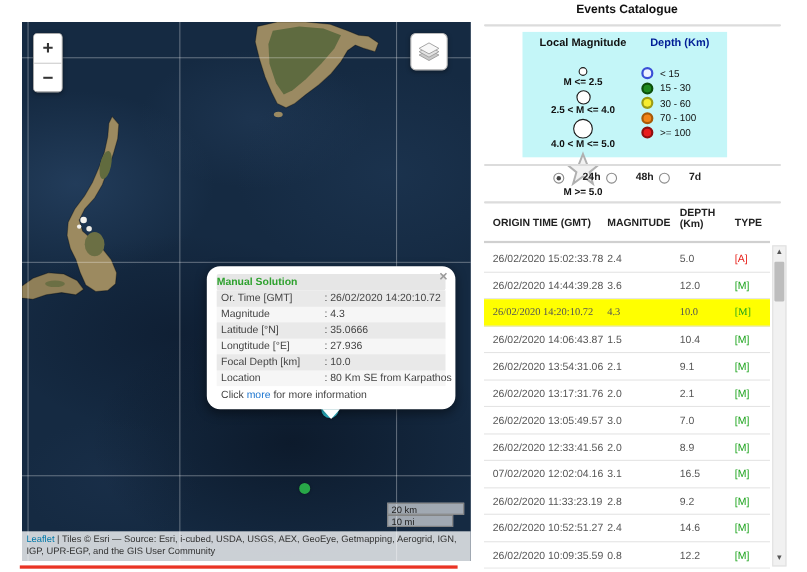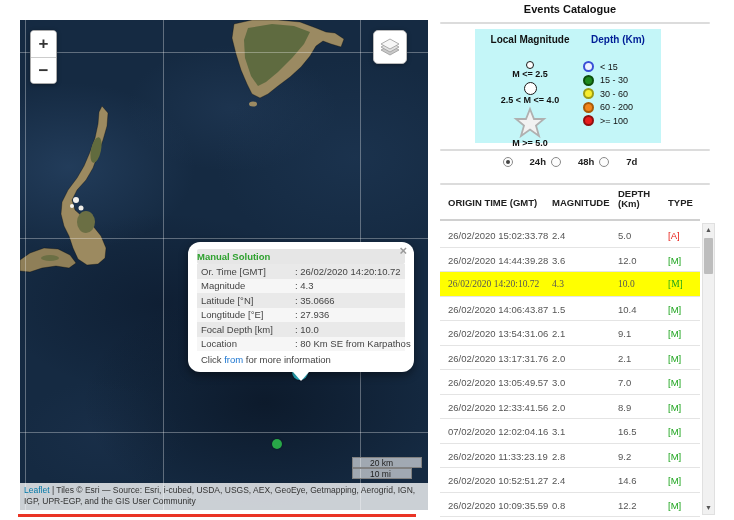--- a/index.html
+++ b/index.html
@@ -38,21 +38,21 @@
   .popup-title { text-align:left; font-weight:bold; background:#e6e6e6; padding:2px 0; border-radius:2px; }
   .popup-row { display:flex; padding:1.5px 4px; line-height:11.5px; }
   .popup-row:nth-child(even) { background:#f6f6f6; }
   .popup-row:nth-child(odd) { background:#e9e9e9; }
   .popup-label { width:94px; flex:none; }
   .popup-value { flex:1; white-space:nowrap; }
   .popup-footer { padding:3px 4px 1px 4px; }
   .popup-link { color:#1b75d0; cursor:pointer; }
   .popup-close { position:absolute; top:2px; right:7px; font-size:13px; font-weight:bold; color:#9a9a9a; cursor:pointer; line-height:13px; }
 
-  .scalebar { position:absolute; left:332px; background:rgba(255,255,255,.6); border:1px solid #818181; font-size:8.5px; color:#222; padding:0 17px; line-height:10px; }
+  .scalebar { position:absolute; left:332px; background:rgba(255,255,255,.6); border:1px solid #818181; font-size:8.5px; color:#222; padding:0 3px; line-height:10px; }
   .scale-km { top:437px; width:70px; height:11px; }
   .scale-mi { top:448px; width:60px; height:11px; }
 
   .attribution { position:absolute; left:0; right:0; bottom:0; background:rgba(255,255,255,.78); font-size:8.5px; color:#333; padding:2px 4px 3px 4px; line-height:11px; }
   .attr-link { color:#0078A8; cursor:pointer; }
 
   .redline { position:absolute; left:18px; top:514px; width:398px; height:3px; background:#ea3425; }
 
   
   .panel { position:absolute; left:440px; top:0; width:274px; height:520px; }
@@ -160,21 +160,21 @@
         <div class="popup-row">
           <span class="popup-label">Focal Depth [km]</span>
           <span class="popup-value">: 10.0</span>
         </div>
         <div class="popup-row">
           <span class="popup-label">Location</span>
           <span class="popup-value">: 80 Km SE from Karpathos</span>
         </div>
       </div>
     <div class="popup-footer">
-      <span>Click </span><span class="popup-link">from</span><span> for more information</span>
+      <span>Click </span><span class="popup-link">more</span><span> for more information</span>
     </div>
   </div>
 
   <div class="scalebar scale-km">20 km</div>
   <div class="scalebar scale-mi">10 mi</div>
 
   <div class="attribution">
     <span class="attr-link">Leaflet</span><span> | Tiles © Esri — Source: Esri, i-cubed, USDA, USGS, AEX, GeoEye, Getmapping, Aerogrid, IGN, IGP, UPR-EGP, and the GIS User Community</span>
   </div>
 </div>
@@ -194,20 +194,26 @@
               <span class="mag-circle" style="width: 8px; height: 8px;"></span>
             </span>
             <span class="mag-label">M &lt;= 2.5</span>
           </div>
           <div class="mag-item">
             <span class="mag-sym">
               <span class="mag-circle" style="width: 13px; height: 13px;"></span>
             </span>
             <span class="mag-label">2.5 &lt; M &lt;= 4.0</span>
           </div>
+          <div class="mag-item">
+            <span class="mag-sym">
+              <span class="mag-circle" style="width: 18px; height: 18px;"></span>
+            </span>
+            <span class="mag-label">4.0 &lt; M &lt;= 5.0</span>
+          </div>
           <div class="mag-item" style="min-height: 26px;">
             <span class="mag-sym">
               <svg width="32" height="30" viewBox="0 0 30 30" style="overflow:visible">
                 <polygon points="15,1 19,11 29,11 21,17.5 24,28 15,21.5 6,28 9,17.5 1,11 11,11" fill="#f2f2f2" stroke="#b0b0b0" stroke-width="1.8"></polygon>
               </svg>
             </span>
             <span class="mag-label">M &gt;= 5.0</span>
           </div>
         </div>
     </div>
@@ -221,21 +227,21 @@
           <div class="depth-item">
             <span class="depth-sym" style="background: rgb(30, 138, 30); border: 2px solid rgb(12, 79, 12);"></span>
             <span class="depth-label">15 - 30</span>
           </div>
           <div class="depth-item">
             <span class="depth-sym" style="background: rgb(247, 236, 46); border: 2px solid rgb(156, 156, 21);"></span>
             <span class="depth-label">30 - 60</span>
           </div>
           <div class="depth-item">
             <span class="depth-sym" style="background: rgb(242, 132, 24); border: 2px solid rgb(168, 90, 8);"></span>
-            <span class="depth-label">60 - 200</span>
+            <span class="depth-label">70 - 100</span>
           </div>
           <div class="depth-item">
             <span class="depth-sym" style="background: rgb(232, 28, 28); border: 2px solid rgb(143, 15, 15);"></span>
             <span class="depth-label">&gt;= 100</span>
           </div>
         </div>
     </div>
   </div>
 
   <div class="sep sep2"></div>

